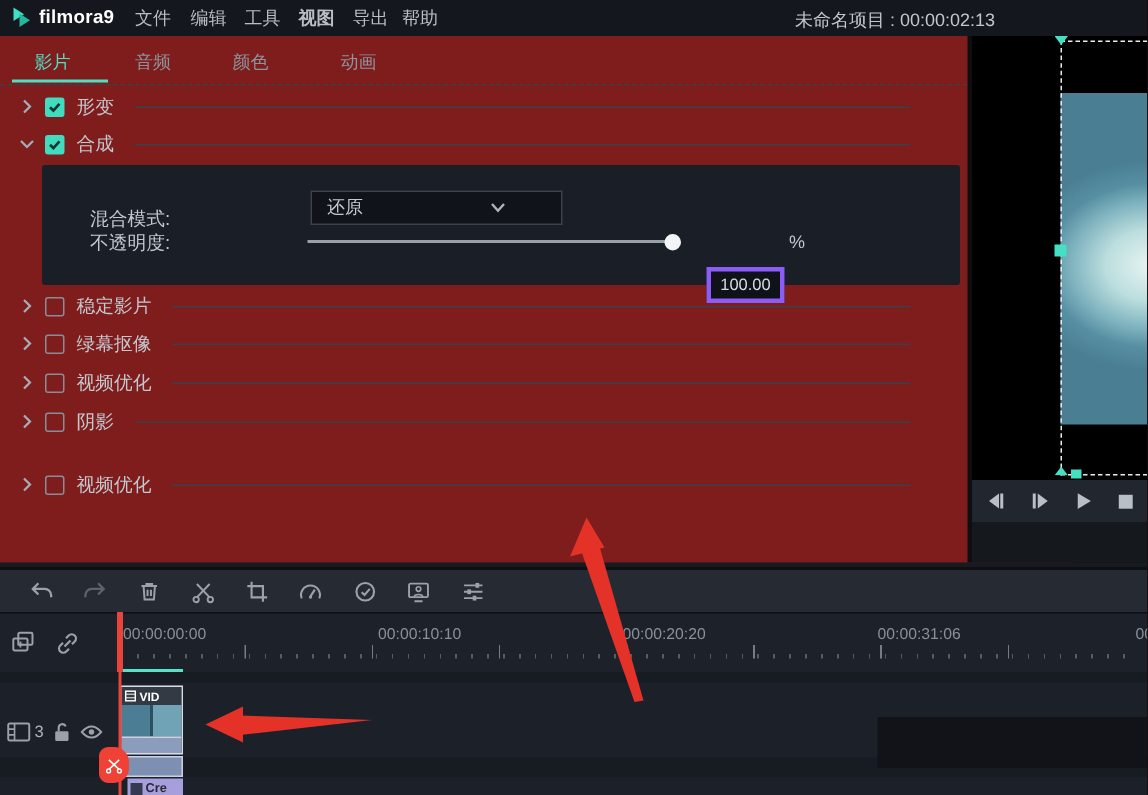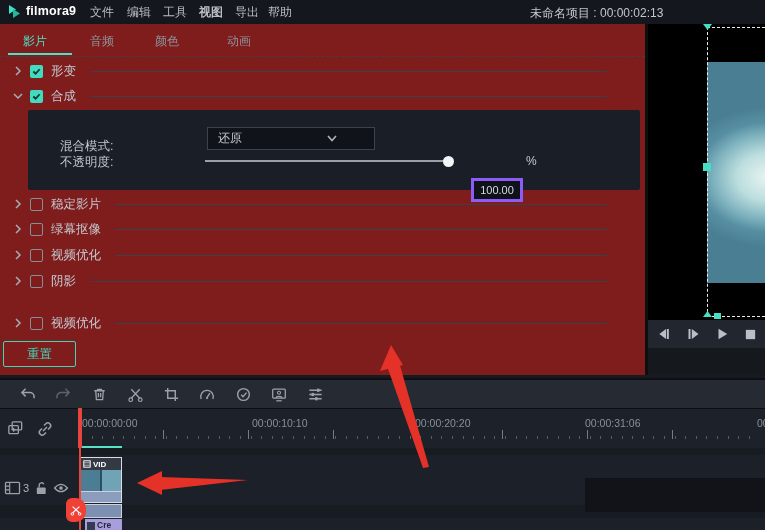--- a/index.html
+++ b/index.html
@@ -216,21 +216,20 @@
       <span class="chev ico">
           <svg width="10" height="10" viewBox="0 0 10 10">
             <polyline points="3,1 7,5 3,9" fill="none" stroke="currentColor" stroke-width="1.5"></polyline>
           </svg>
         </span>
       <span class="cb off"></span>
       <span class="prow-label">视频优化</span>
       <span class="prow-line"></span>
     </div>
 
-    <button id="reset-btn">重置</button>
   </div>
 
   <div id="divider" class="abs"></div>
 
   <div id="preview" class="abs">
     <div id="viewer">
       <div id="video-frame"></div>
       <div class="dash-v"></div>
       <div class="dash-h" style="left:59px;top:3px;width:58px;"></div>
       <div class="dash-h" style="left:59px;top:292px;width:58px;"></div>

